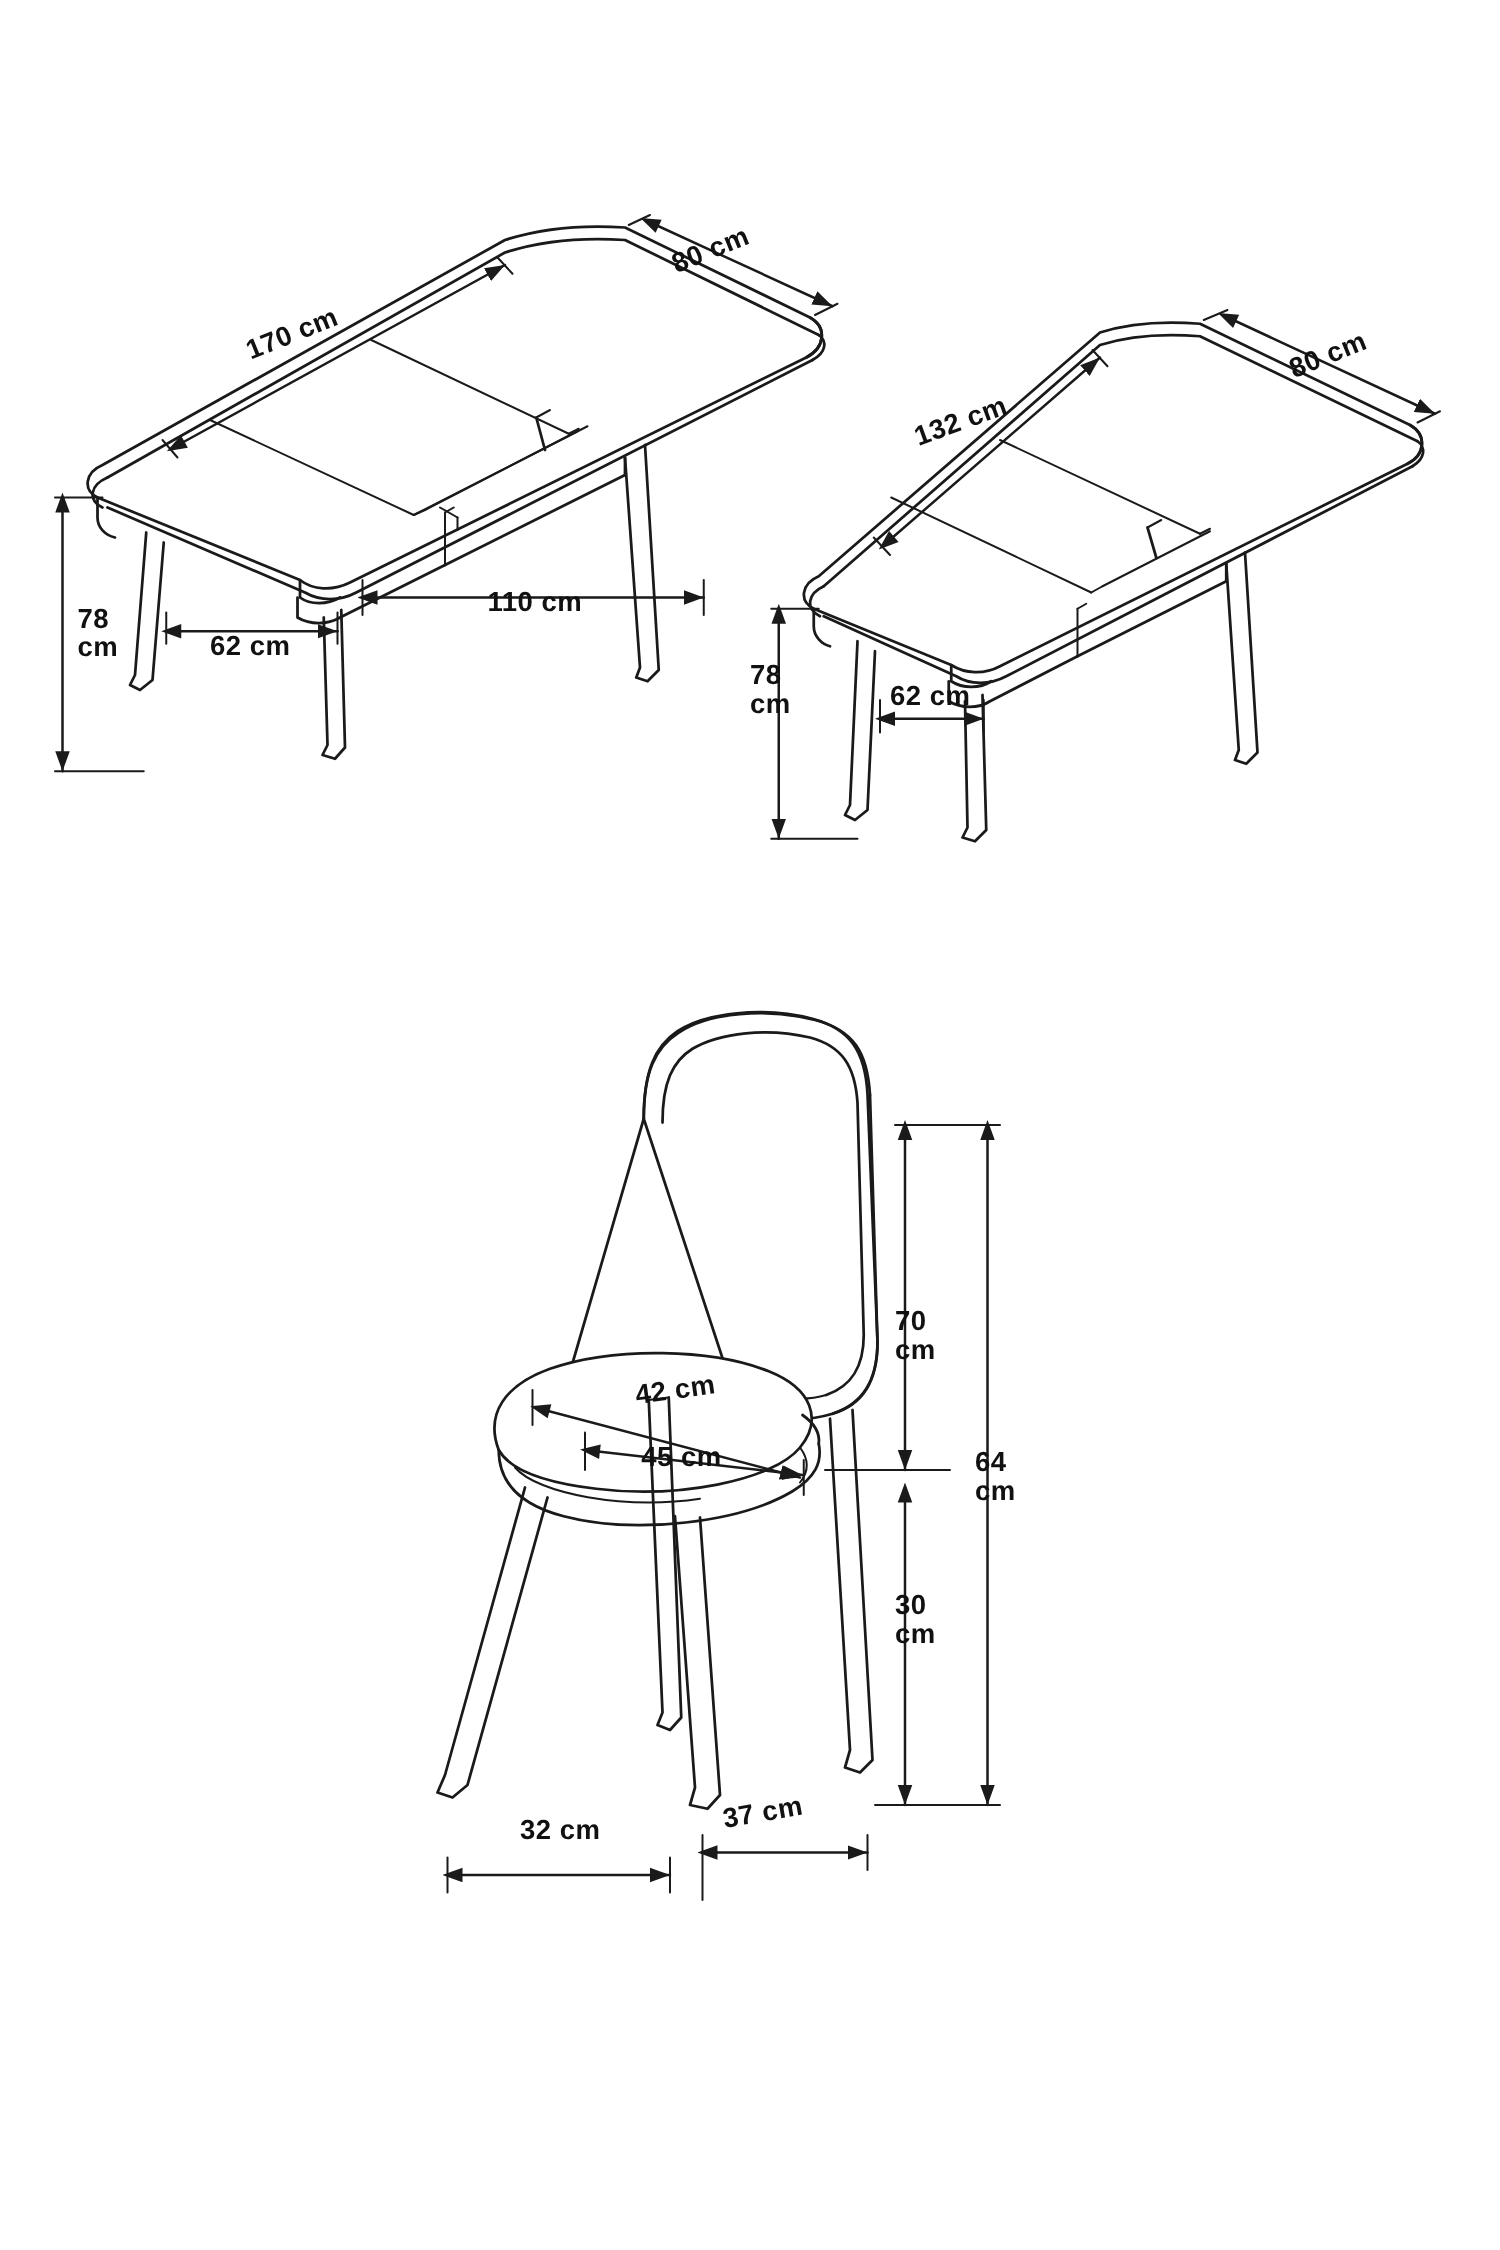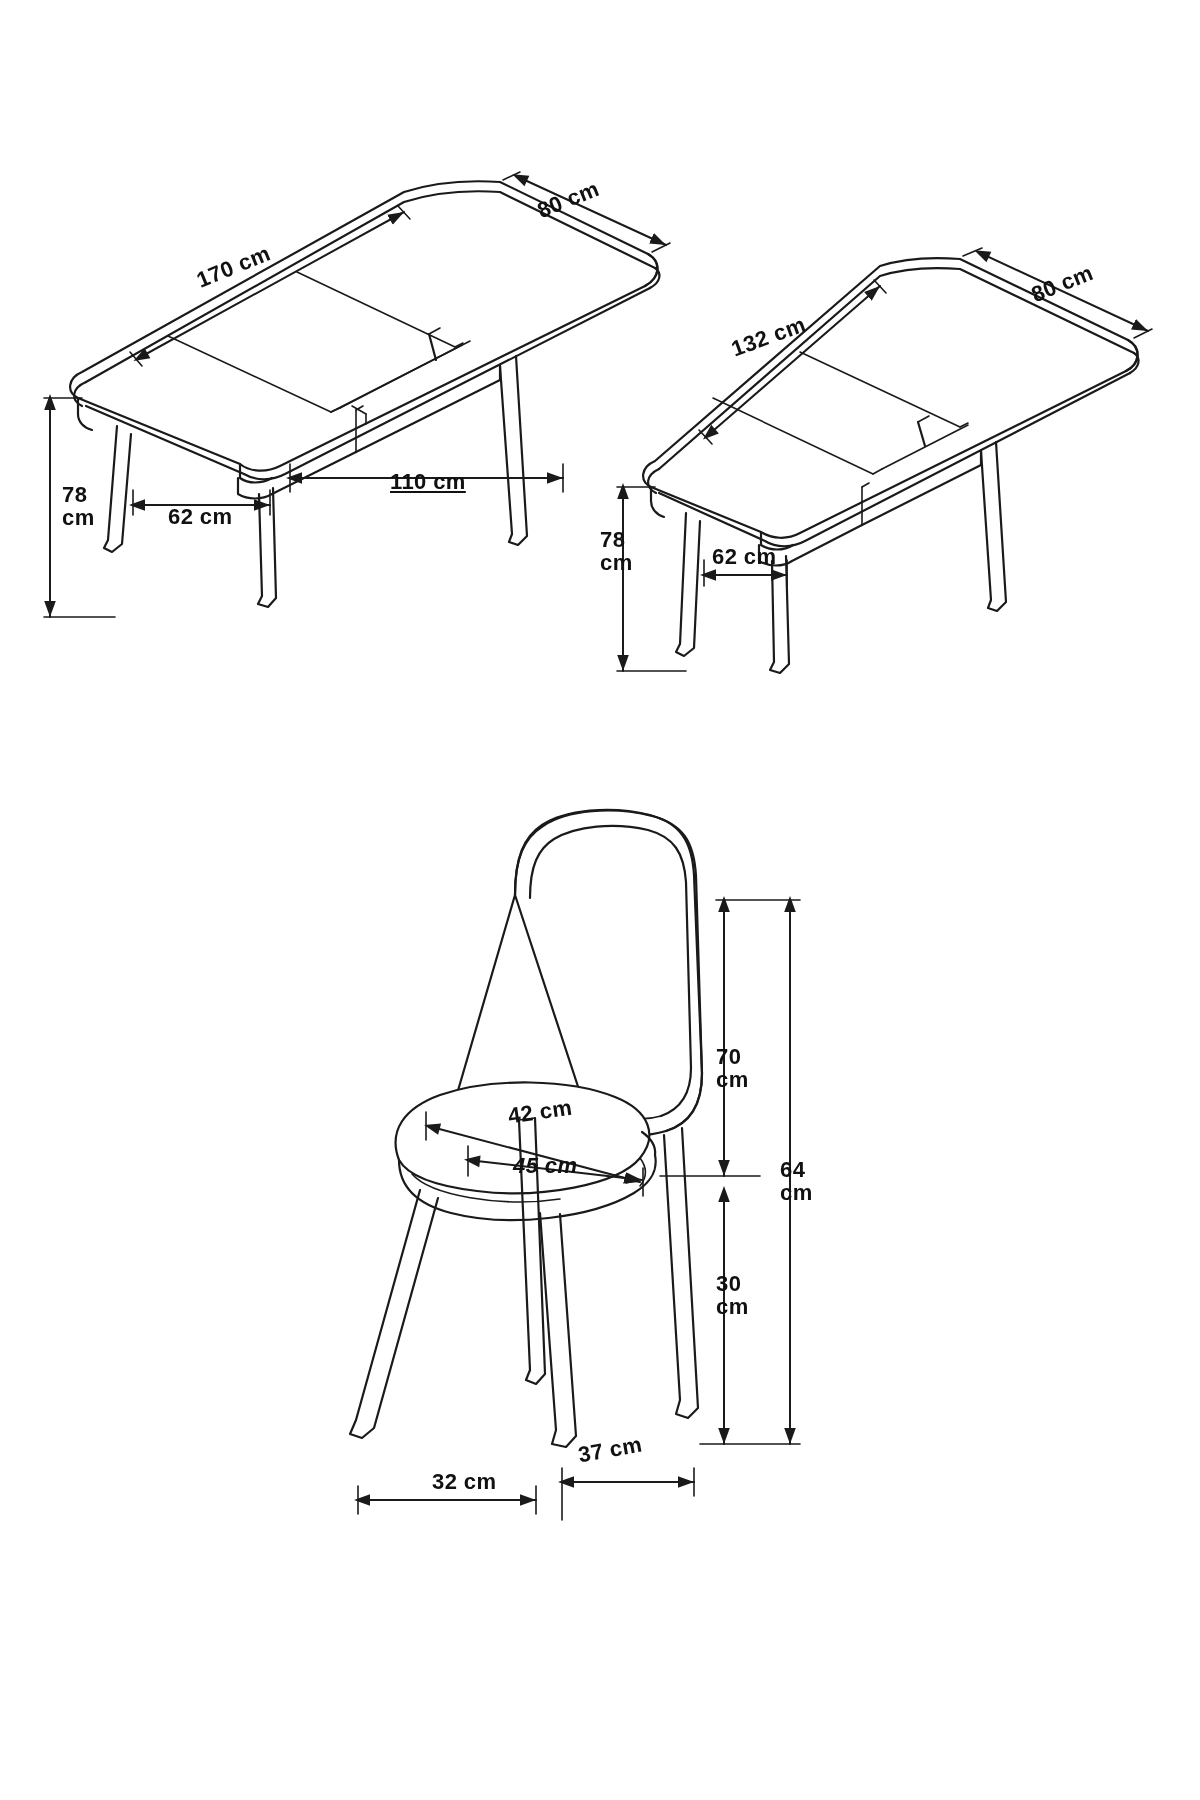--- a/index.html
+++ b/index.html
@@ -218,21 +218,21 @@
 
   <div class="dim-label rot-n22" style="left:536px; top:188px;">80 cm</div>
 
   <div class="dim-label rot-n22" style="left:195px; top:255px;">170 cm</div>
 
   <div class="dim-label center" style="left:62px; top:483px; width:44px;">78
 cm</div>
 
   <div class="dim-label" style="left:168px; top:505px;">62 cm</div>
 
-  <div class="dim-label" style="left:390px; top:470px;text-decoration:underline;">110 cm</div>
+  <div class="dim-label" style="left:390px; top:470px;">110 cm</div>
 
   <div class="dim-label rot-n22" style="left:1030px; top:272px;">80 cm</div>
 
   <div class="dim-label rot-n20" style="left:730px; top:325px;">132 cm</div>
 
   <div class="dim-label center" style="left:600px; top:528px; width:44px;">78
 cm</div>
 
   <div class="dim-label" style="left:712px; top:545px;">62 cm</div>
 
@@ -240,19 +240,19 @@
 cm</div>
 
   <div class="dim-label center" style="left:716px; top:1045px; width:54px;">70
 cm</div>
 
   <div class="dim-label center" style="left:716px; top:1272px; width:54px;">30
 cm</div>
 
   <div class="dim-label rot-n8" style="left:508px; top:1100px;">42 cm</div>
 
-  <div class="dim-label" style="left:513px; top:1154px;font-style:italic;">45 cm</div>
-
-  <div class="dim-label" style="left:432px; top:1452px;margin-top:18px;">32 cm</div>
+  <div class="dim-label" style="left:513px; top:1154px;">45 cm</div>
+
+  <div class="dim-label" style="left:416px; top:1452px;">32 cm</div>
 
   <div class="dim-label rot-n10" style="left:578px; top:1438px;">37 cm</div>
 
 </div>
 
 </body></html>

